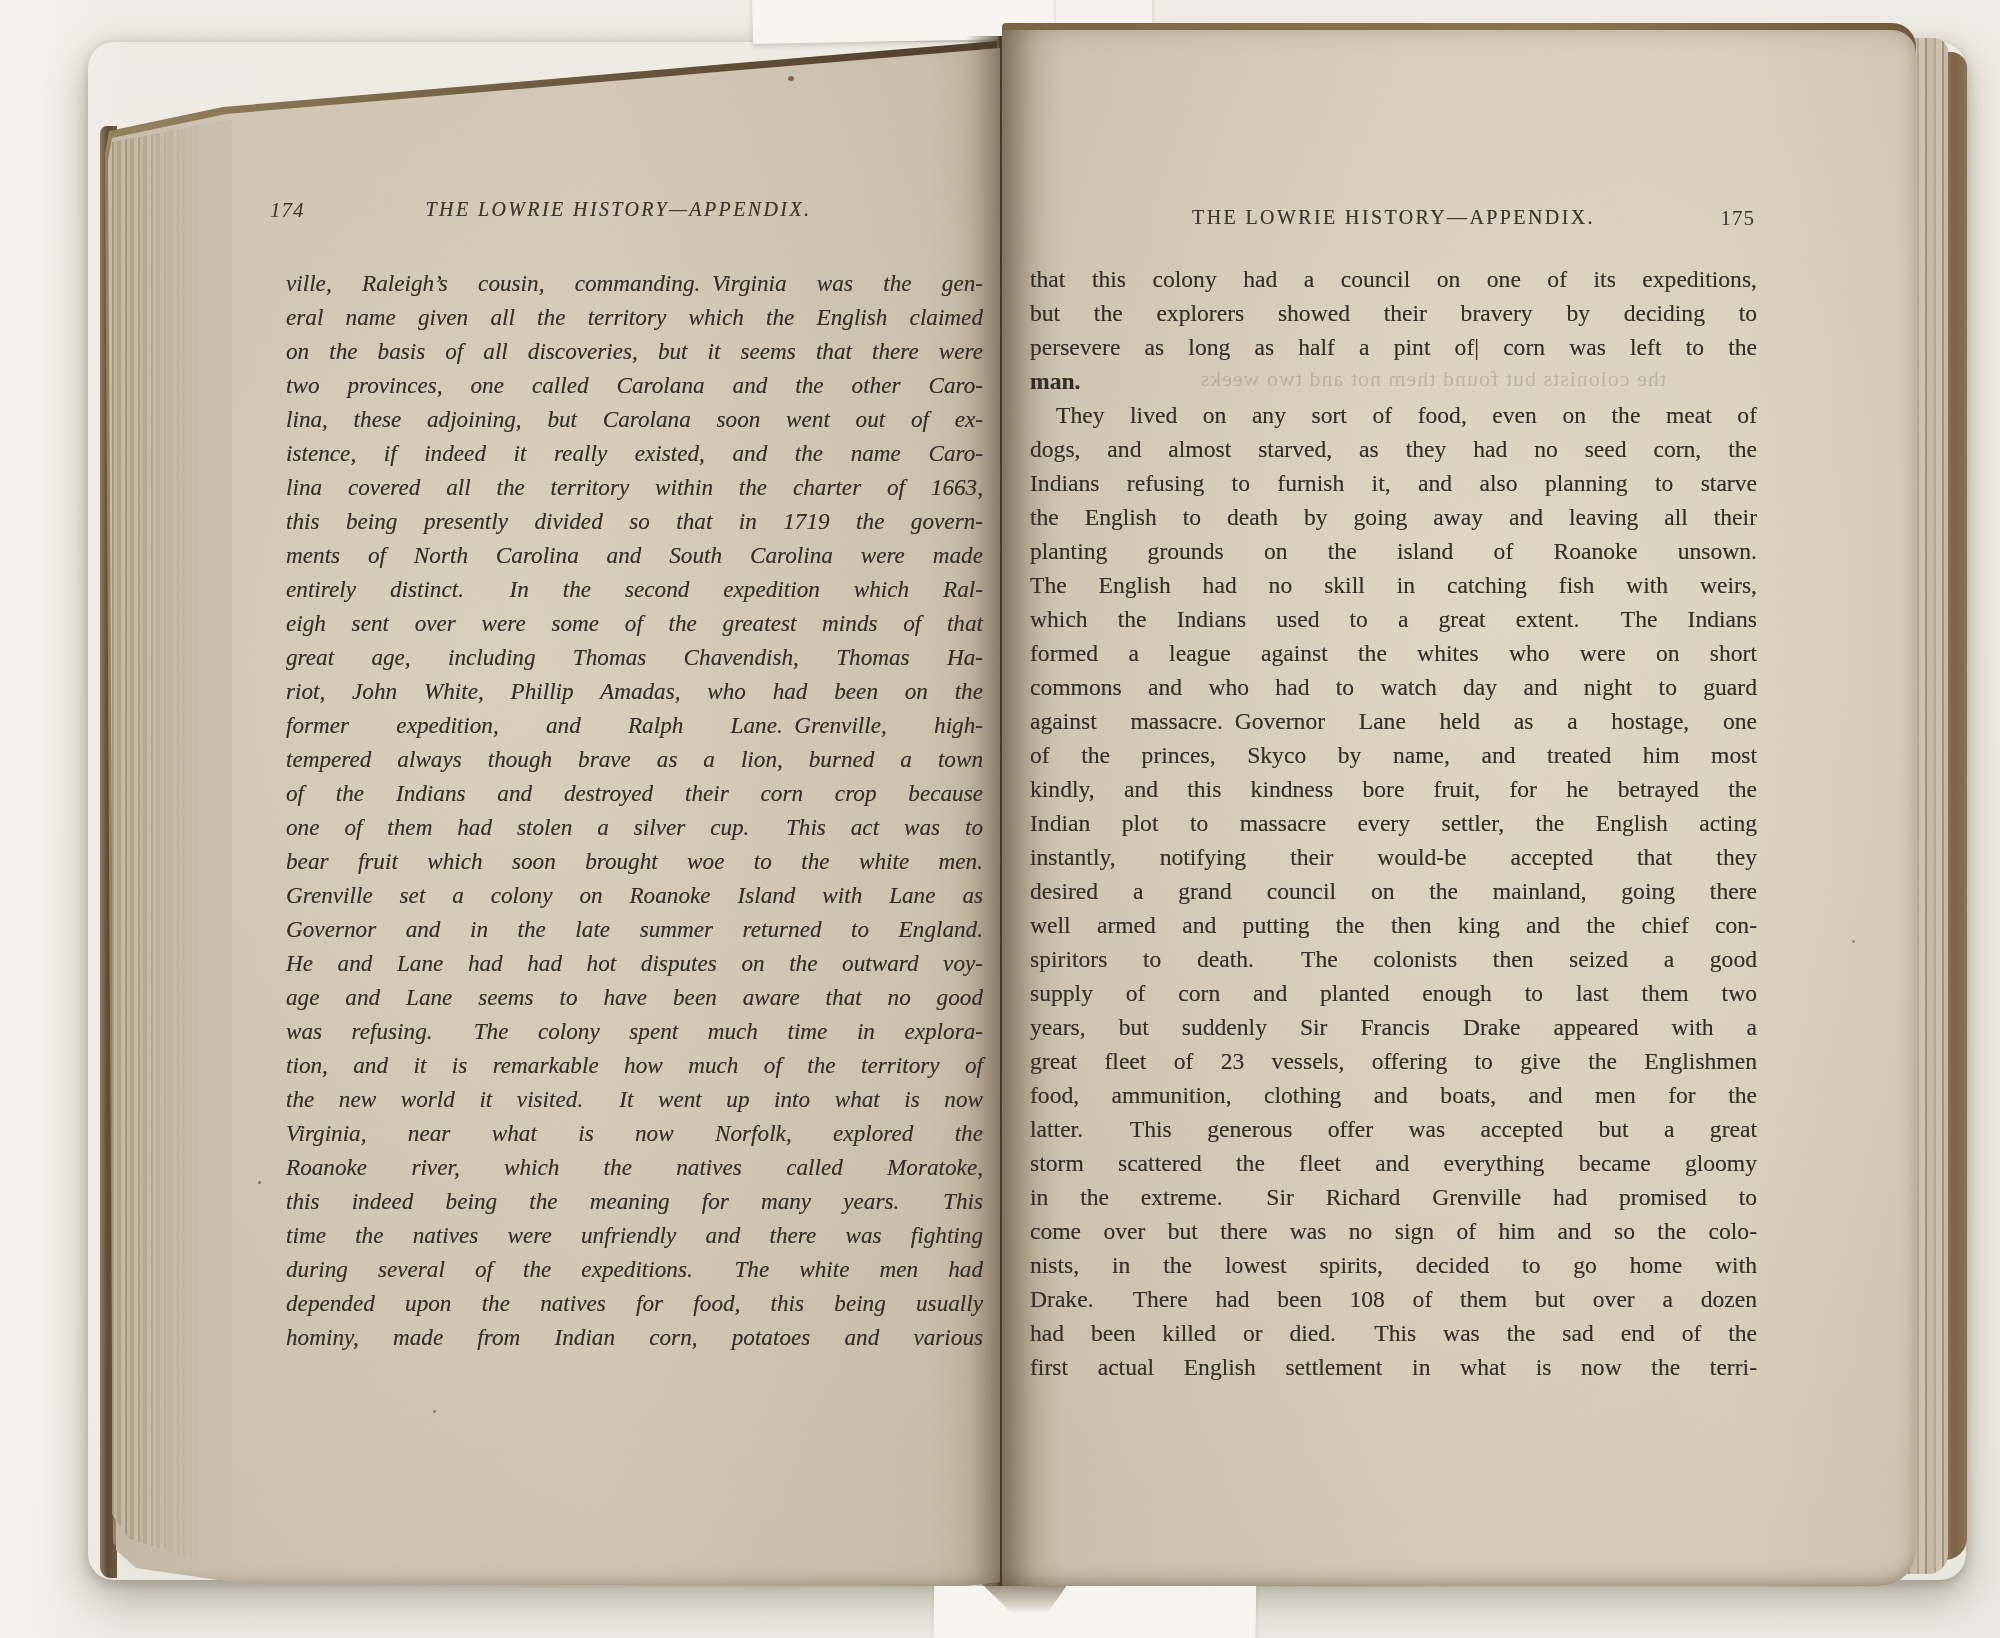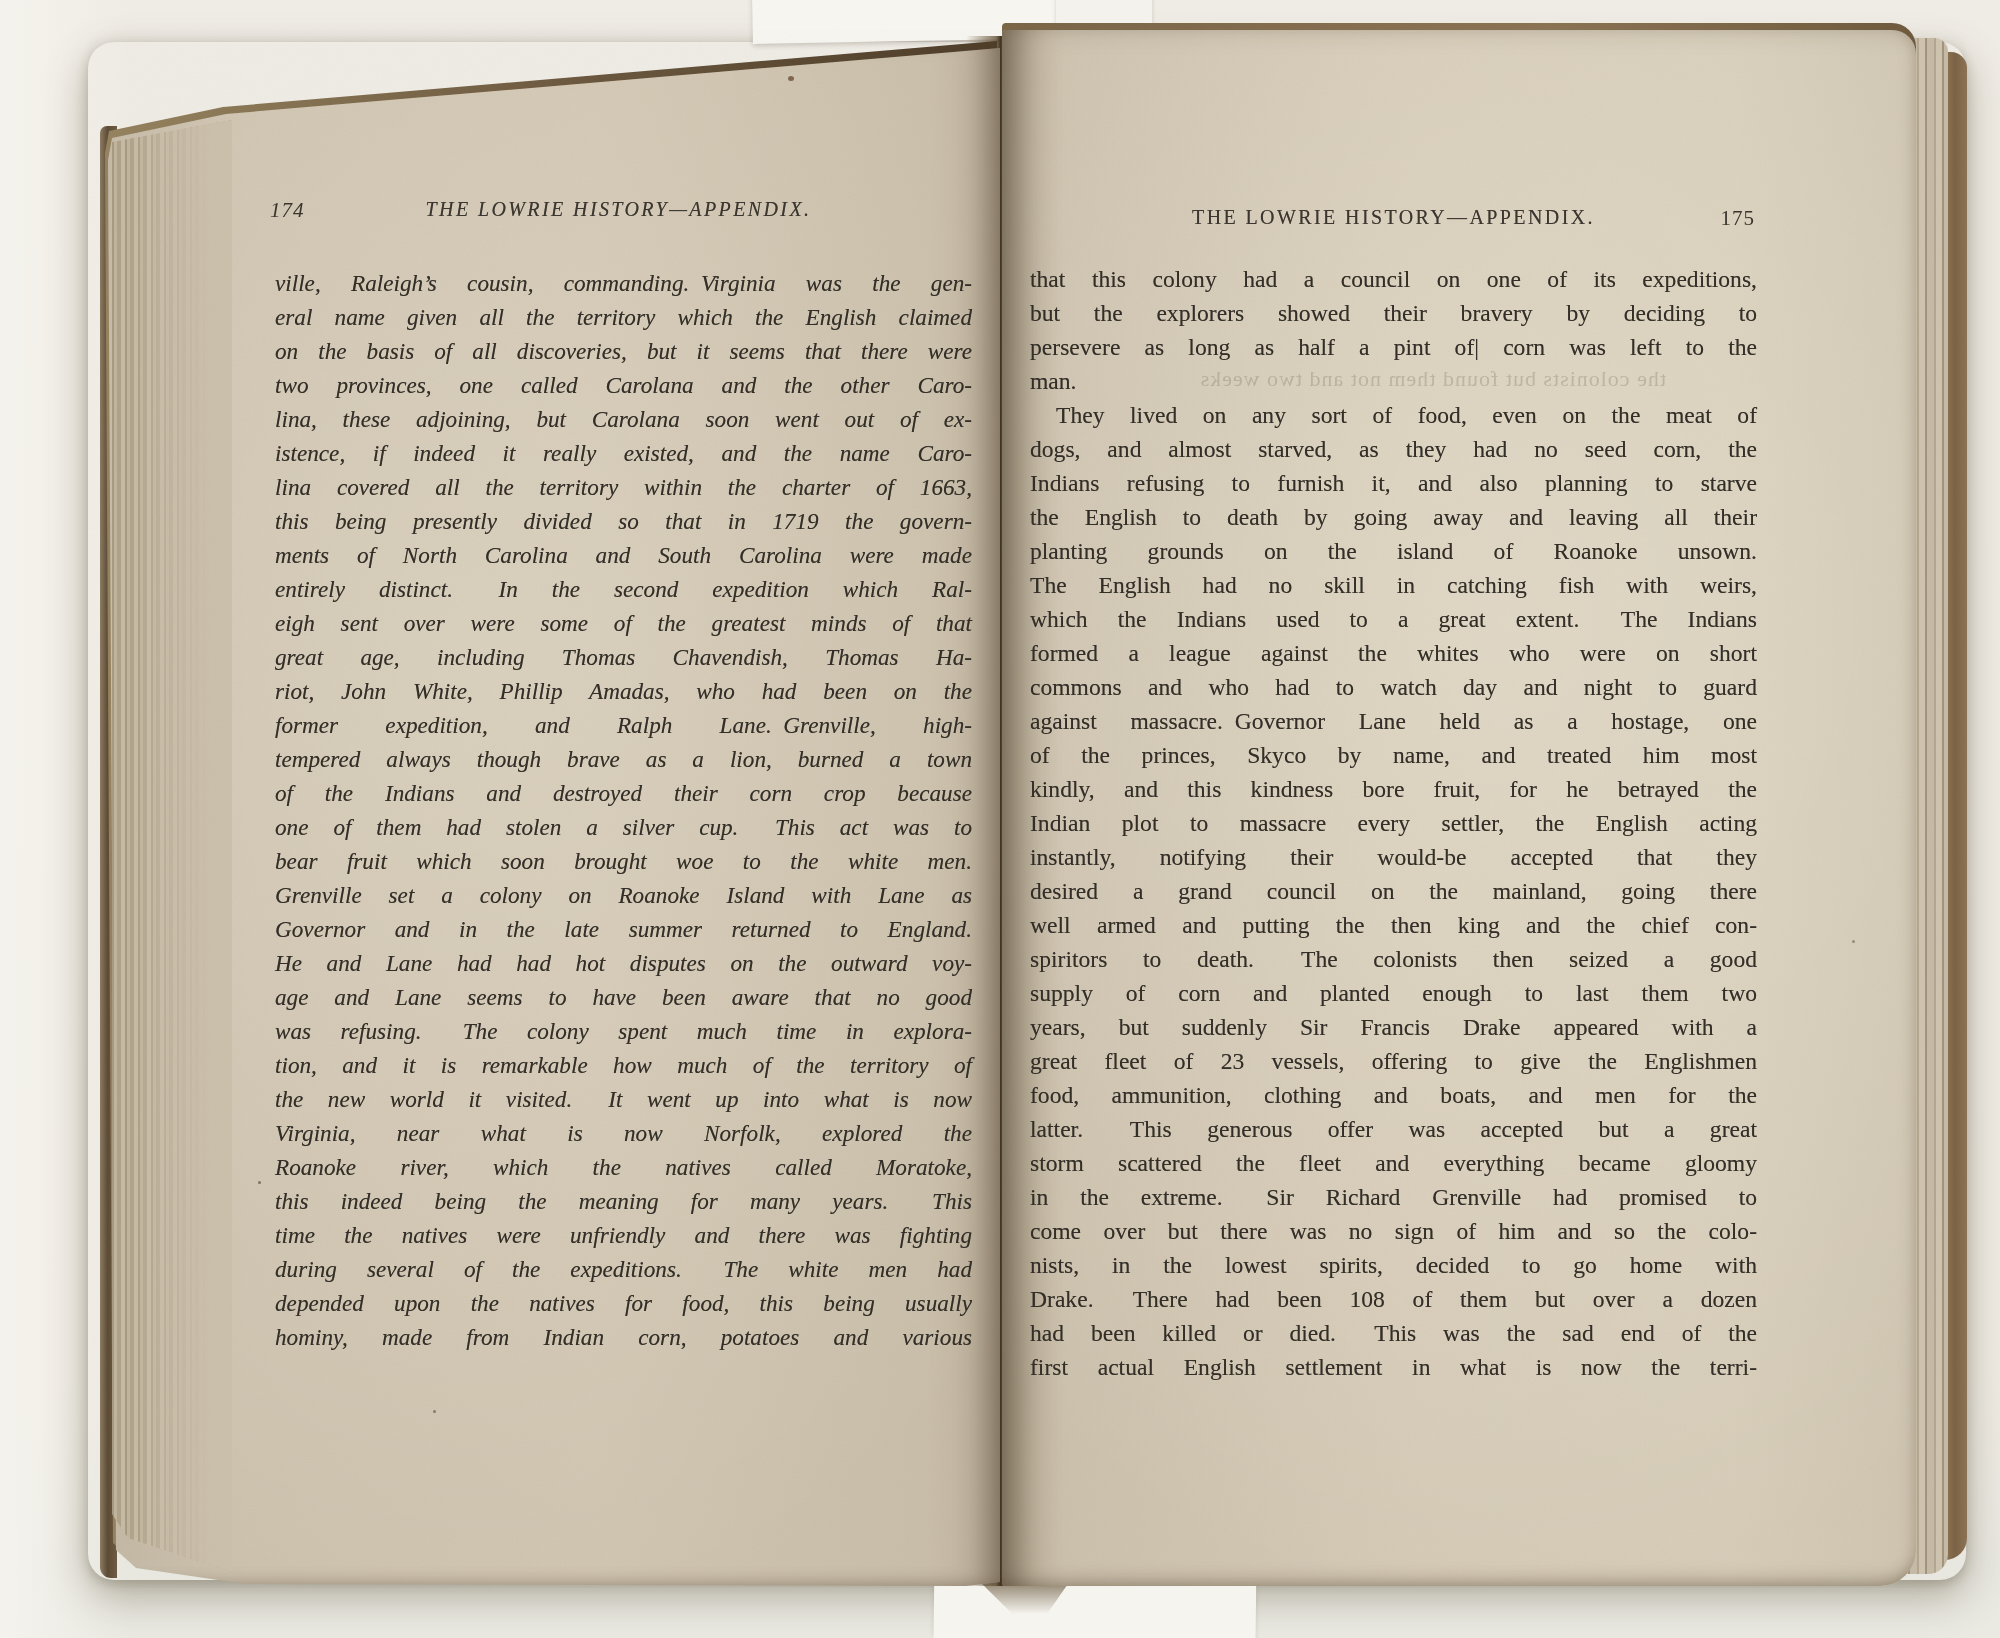--- a/index.html
+++ b/index.html
@@ -73,24 +73,24 @@
 
   
   .header-left{position:absolute;left:164px;top:158px;width:697px;height:30px;}
   .header-right{position:absolute;left:28px;top:176px;width:727px;height:30px;}
   .pagenum{position:absolute;top:0;font-size:21px;letter-spacing:1px;color:#39342d;}
   .header-left .pagenum{left:0;}
   .header-right .pagenum{right:2px;}
   .running{display:block;text-align:center;font-size:20px;letter-spacing:2.4px;color:#3b362f;
     text-shadow:0 0 .5px rgba(59,54,47,.55);}
   .body{position:absolute;color:#332f28;text-shadow:0 0 .5px rgba(51,47,40,.45);}
-  .body-left{left:169px;top:226px;width:697px;font-size:23.2px;line-height:34px;}
+  .body-left{left:180px;top:226px;width:697px;font-size:23.2px;line-height:34px;}
   .body-right{left:28px;top:232px;width:727px;font-size:23.6px;line-height:34px;}
   .line{text-align:justify;text-align-last:justify;}
-  .line.short-last{text-align-last:left;}
+  .line.short-last{text-align-last:left;font-weight:bold;}
   .line.indent{text-indent:26px;}
 
   
   .bleed{position:absolute;left:104px;top:336px;width:560px;transform:scaleX(-1);
     font-size:22px;color:rgba(88,78,60,.38);filter:blur(.7px);letter-spacing:1px;opacity:.6;}
 
   .speck{border-radius:50%;z-index:7;}
   .grain{left:88px;top:30px;z-index:8;pointer-events:none;mix-blend-mode:multiply;opacity:.5;border-radius:20px;}
 </style>
 </head>

